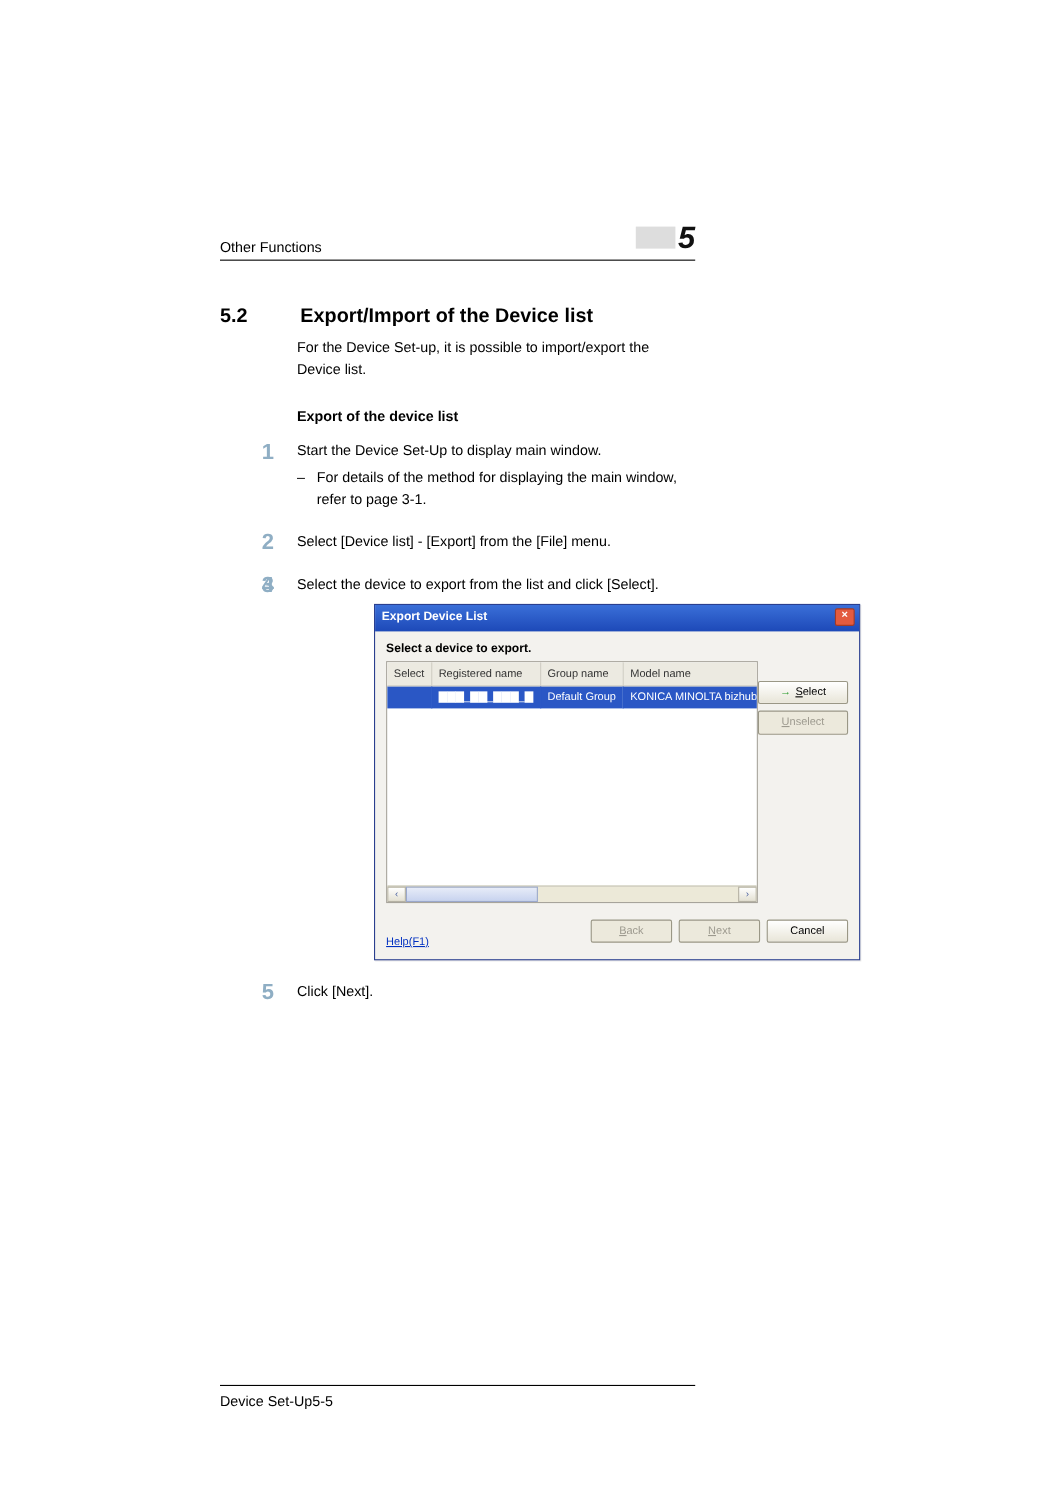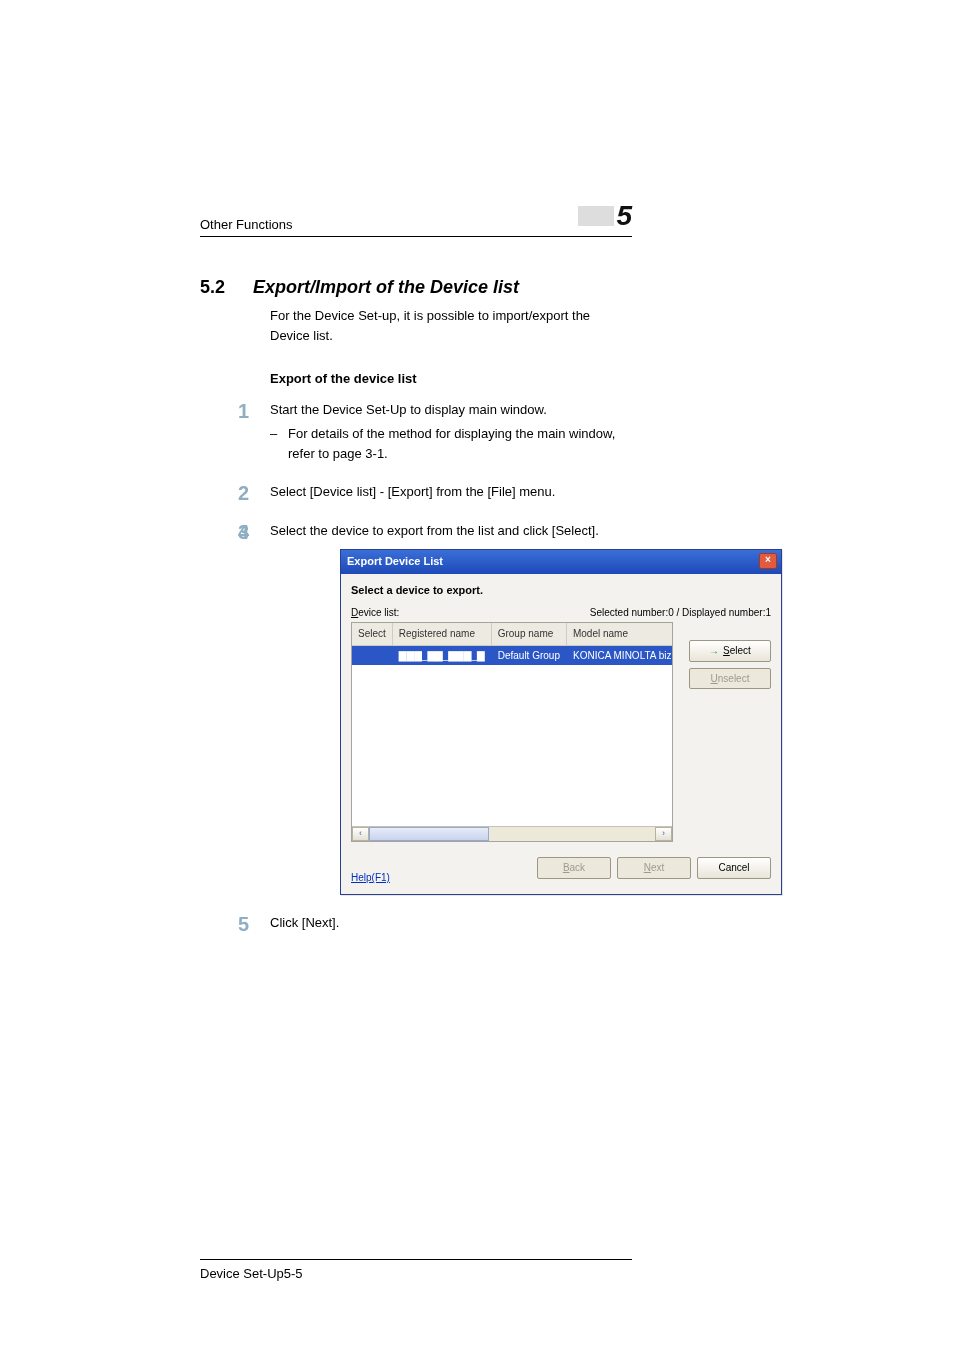--- a/index.html
+++ b/index.html
@@ -42,30 +42,29 @@
     height: 20px;
     background: #ddd;
     display: inline-block;
     margin-right: 2px;
   }
 
   .section-heading {
     margin-top: 40px;
     display: flex;
     align-items: baseline;
-    gap: 28px;
+    gap: 48px;
   }
   .section-heading .num {
     font-size: 18px;
     font-weight: bold;
   }
   .section-heading .title {
     font-size: 18px;
     font-weight: bold;
-    font-style: italic;
   }
   .intro {
     margin-left: 70px;
     margin-top: 8px;
     font-size: 13px;
     line-height: 1.5;
   }
   .subheading {
     margin-left: 70px;
     margin-top: 26px;
@@ -155,21 +154,21 @@
     display: flex;
     justify-content: space-between;
     margin-top: 6px;
     font-size: 10px;
   }
   .list-label-row .underline {
     text-decoration: underline;
   }
   .list-area {
     display: flex;
-    gap: 16px;
+    gap: 0;
     margin-top: 2px;
   }
   .table-container {
     flex: 1;
     border: 1px solid #a7a49b;
     background: #fff;
     height: 218px;
     position: relative;
     overflow: hidden;
   }
@@ -327,24 +326,20 @@
       <span>Select the device to export from the list and click [Select].</span>
 
       <div class="dialog-wrap">
         <div class="dialog">
           <div class="titlebar">
             <span>Export Device List</span>
             <span class="close">×</span>
           </div>
           <div class="dlg-body">
             <div class="dlg-instruction">Select a device to export.</div>
-            <div class="list-label-row">
-              <span><span class="underline">D</span>evice list:</span>
-              <span>Selected number:0 / Displayed number:1</span>
-            </div>
             <div class="list-area">
               <div class="table-container">
                 <table class="device-table">
                   <thead>
                     <tr>
                       <th>Select</th>
                       <th>Registered name</th>
                       <th>Group name</th>
                       <th>Model name</th>
                     </tr>

